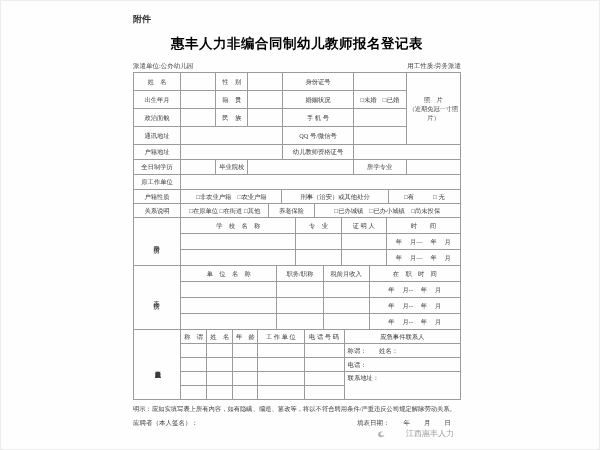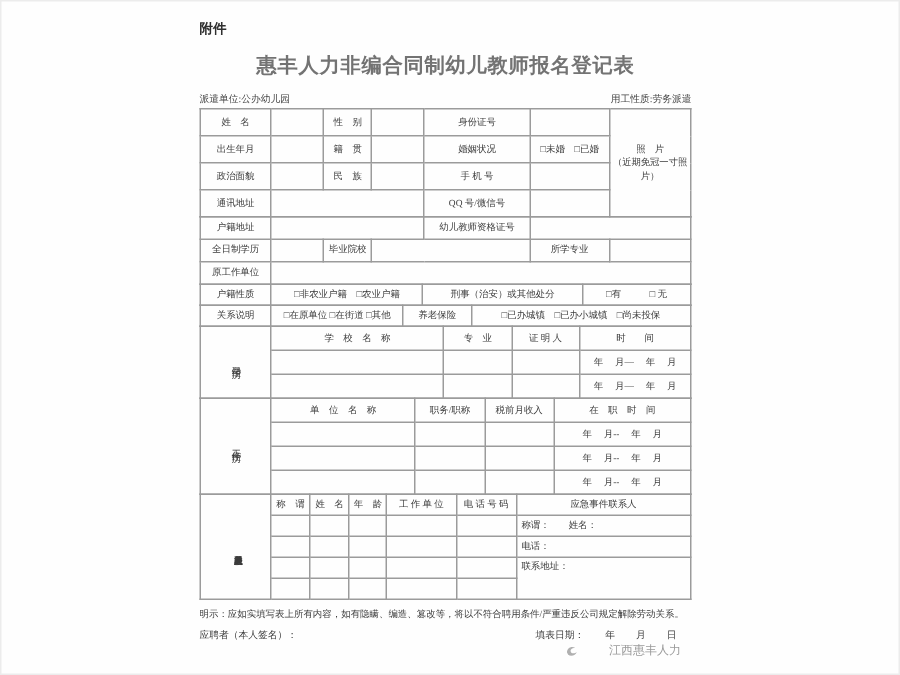--- a/index.html
+++ b/index.html
@@ -2,21 +2,21 @@
 <html><head>
 <meta charset="utf-8">
 <style>
   html,body{margin:0;padding:0;background:#ffffff;}
   .canvas{position:relative;width:600px;height:450px;background:#fefefe;
     border:1px solid #ececec;box-sizing:border-box;overflow:hidden;
     font-family:"Liberation Serif", serif;color:#3b3b3b;}
   .doc{position:absolute;left:132px;top:12px;width:328px;}
   .attachment{font-family:"Liberation Sans",sans-serif;font-weight:bold;font-size:9px;color:#2f2f2f;}
   .title{font-family:"Liberation Sans",sans-serif;font-weight:bold;font-size:13.5px;
-    text-align:center;margin-top:9px;letter-spacing:.5px;color:#737373;}
+    text-align:center;margin-top:9px;letter-spacing:.5px;color:#000000;}
   .subline{display:flex;justify-content:space-between;font-size:6.5px;margin-top:9px;margin-bottom:2px;color:#444;}
   table{border-collapse:collapse;table-layout:fixed;width:328px;margin-top:-1px;}
   td{border:1px solid #9b9b9b;font-size:6.3px;text-align:center;vertical-align:middle;
      padding:0 1px;overflow:hidden;line-height:1.15;color:#3b3b3b;white-space:nowrap;}
   .s1 td{height:17px;}
   .s2 td{height:14px;}
   .s3 td{height:13px;}
   .s4 td,.s5 td{height:15px;}
   .s6 td{height:13px;}
   .photo-cell{font-size:6.2px;white-space:normal;line-height:1.5;}

